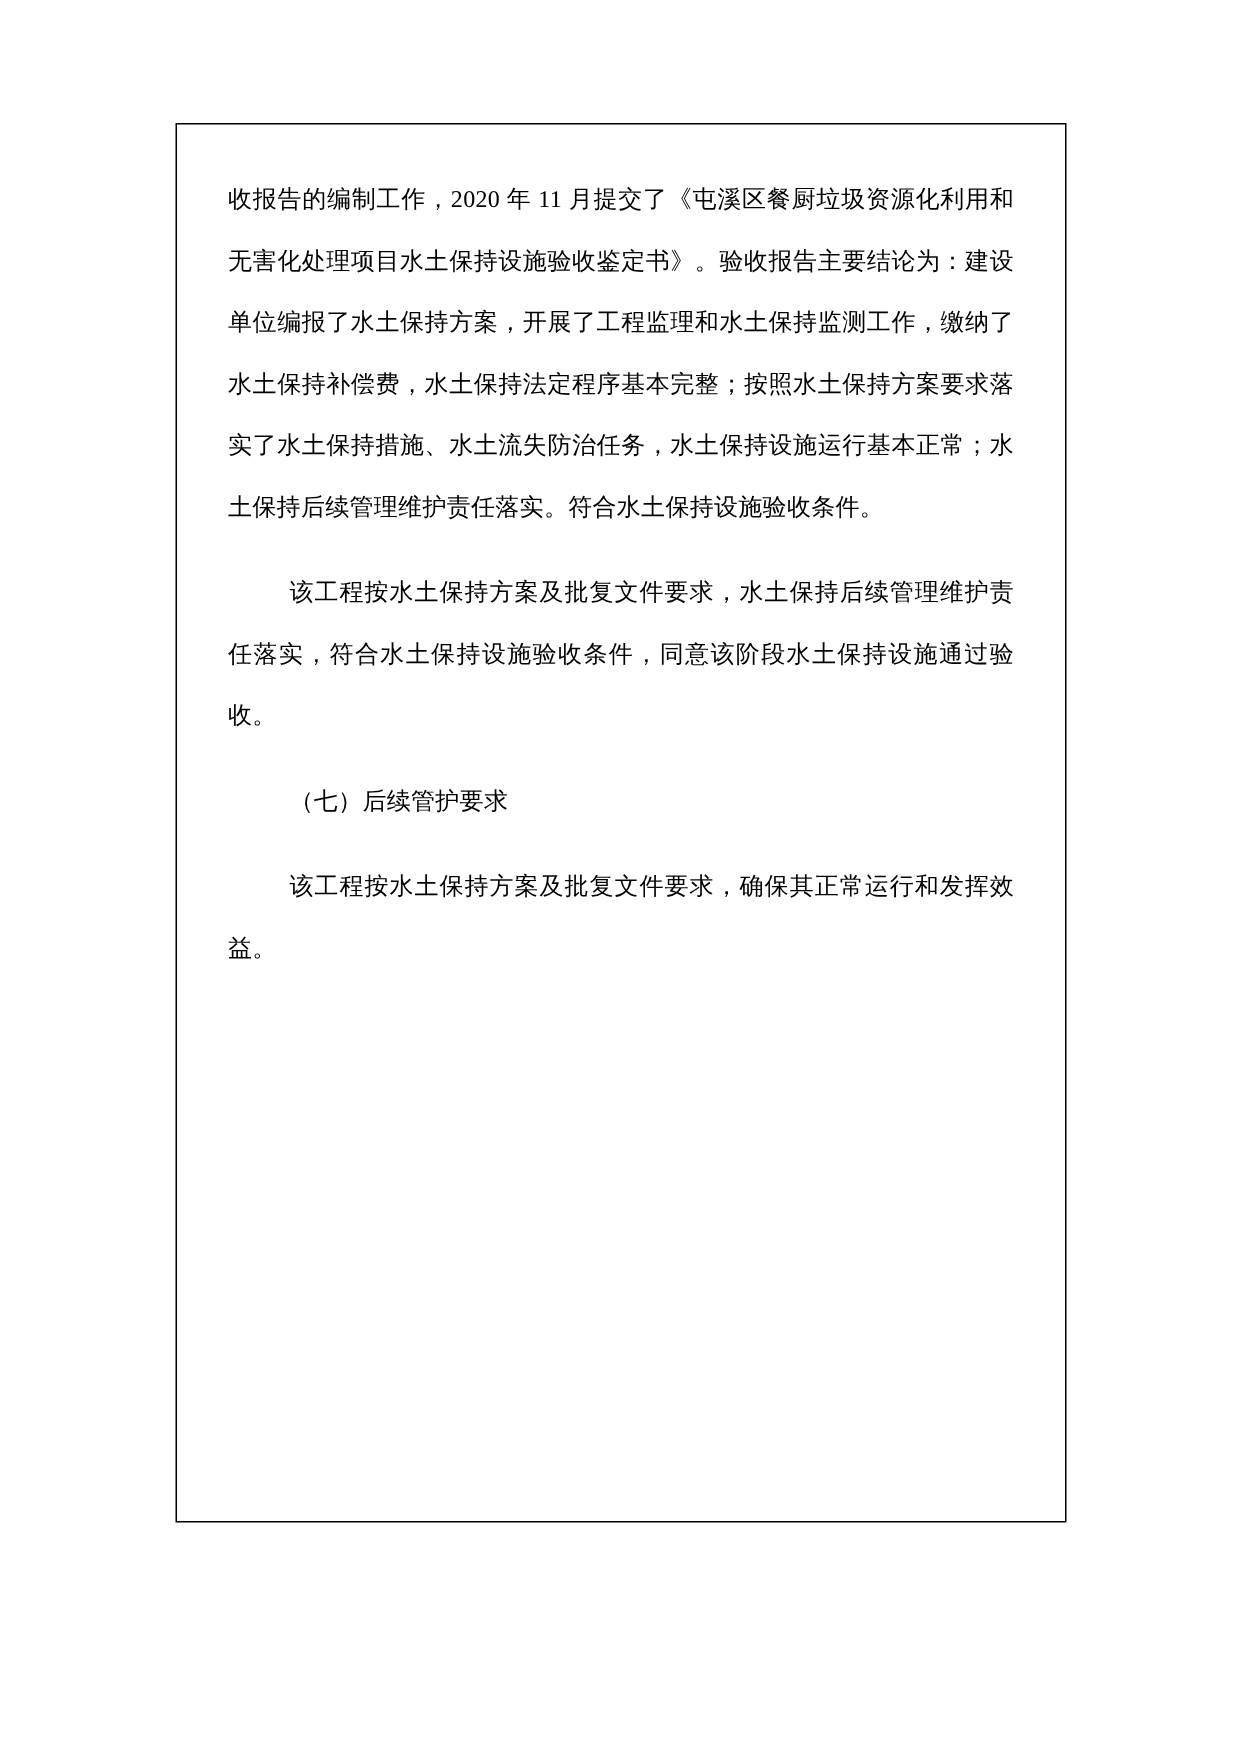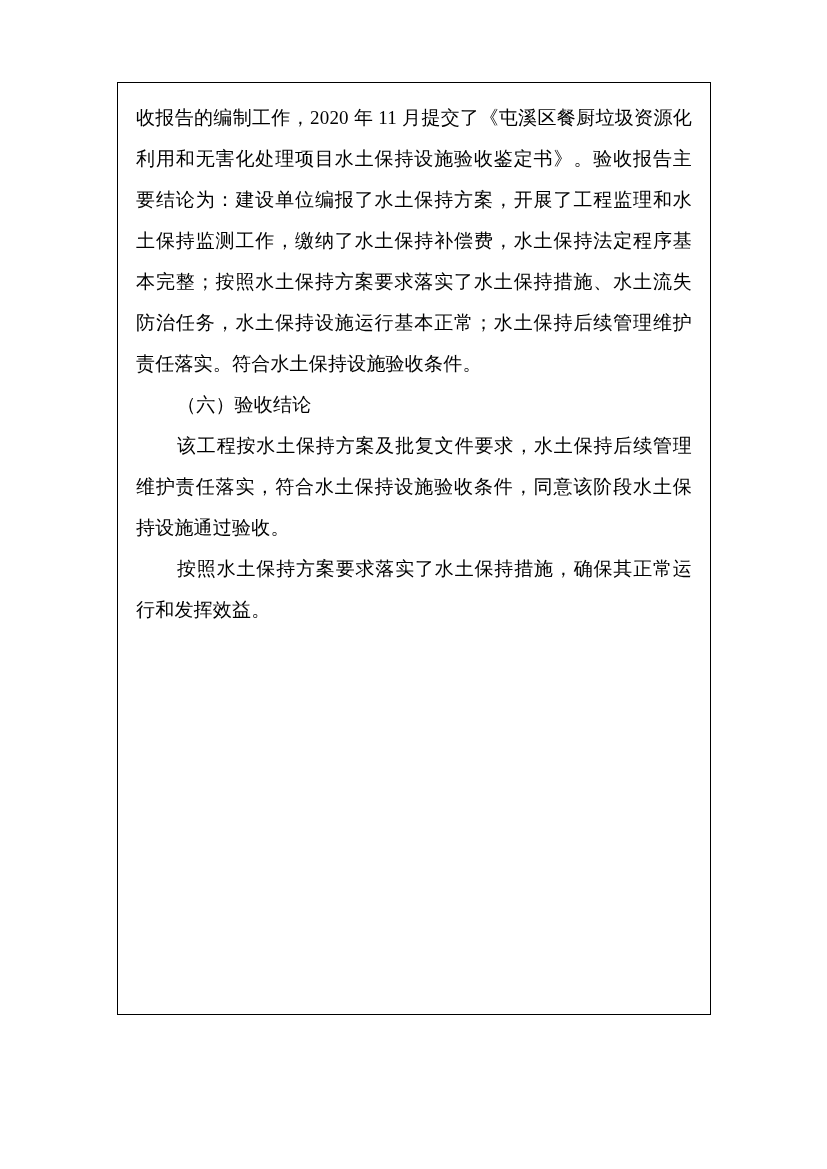--- a/index.html
+++ b/index.html
@@ -28,22 +28,22 @@
     height: 933px;
     border: 1px solid #000000;
     box-sizing: border-box;
     overflow: hidden;
   }
   .content {
     padding: 14px 18px 0 18px;
     box-sizing: border-box;
   }
   p {
-    margin: 0;
-    font-size: 19px;
+    margin: 16px;
+    font-size: 16px;
     line-height: 41px;
     text-align: justify;
     text-justify: inter-ideograph;
     letter-spacing: 0.2px;
     font-family: "Liberation Serif", "DejaVu Serif", serif;
   }
   p.indent {
     text-indent: 41px;
   }
   p.body-block {
@@ -53,18 +53,18 @@
     text-indent: 41px;
   }
 </style>
 </head>
 <body>
 
 <div class="page">
   <div class="doc-frame">
     <div class="content">
       <p class="body-block">收报告的编制工作，2020 年 11 月提交了《屯溪区餐厨垃圾资源化利用和无害化处理项目水土保持设施验收鉴定书》。验收报告主要结论为：建设单位编报了水土保持方案，开展了工程监理和水土保持监测工作，缴纳了水土保持补偿费，水土保持法定程序基本完整；按照水土保持方案要求落实了水土保持措施、水土流失防治任务，水土保持设施运行基本正常；水土保持后续管理维护责任落实。符合水土保持设施验收条件。</p>
-      <p class="sec-head">（六）验收结论</p>
       <p class="indent">该工程按水土保持方案及批复文件要求，水土保持后续管理维护责任落实，符合水土保持设施验收条件，同意该阶段水土保持设施通过验收。</p>
-      <p class="indent">按照水土保持方案要求落实了水土保持措施，确保其正常运行和发挥效益。</p>
+      <p class="sec-head">（七）后续管护要求</p>
+      <p class="indent">该工程按水土保持方案及批复文件要求，确保其正常运行和发挥效益。</p>
     </div>
   </div>
 </div>
 
 </body></html>

